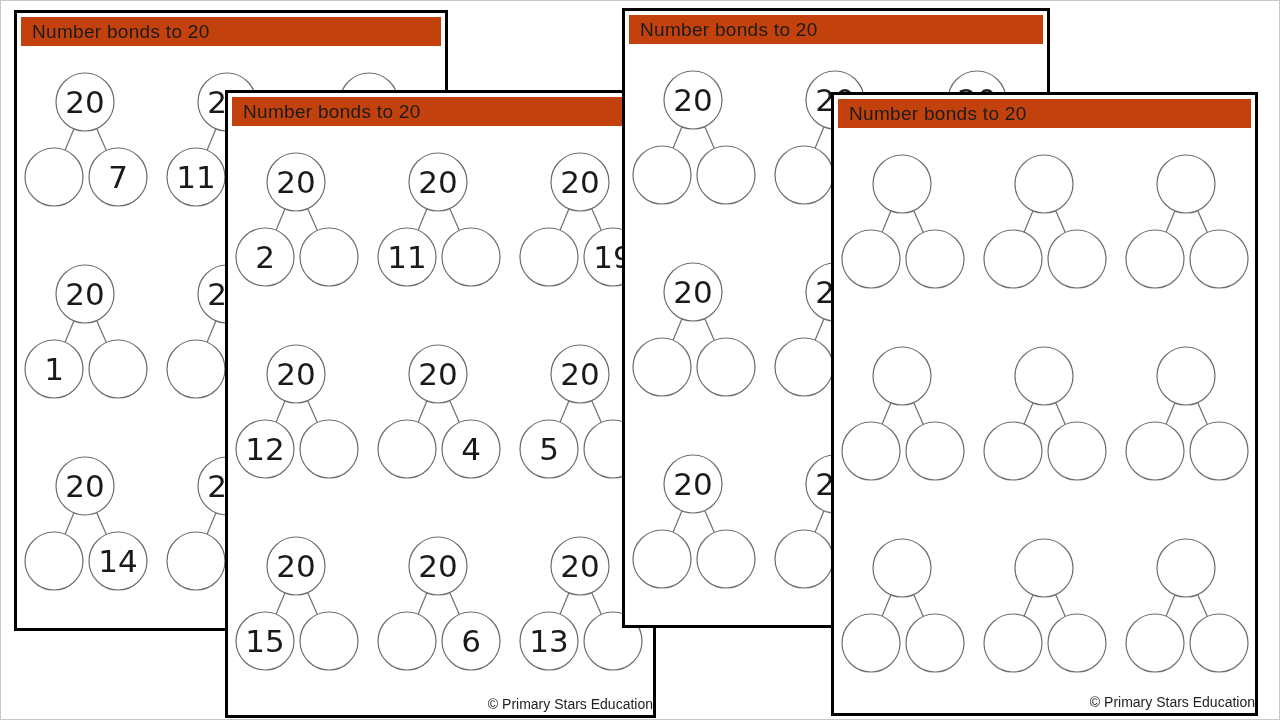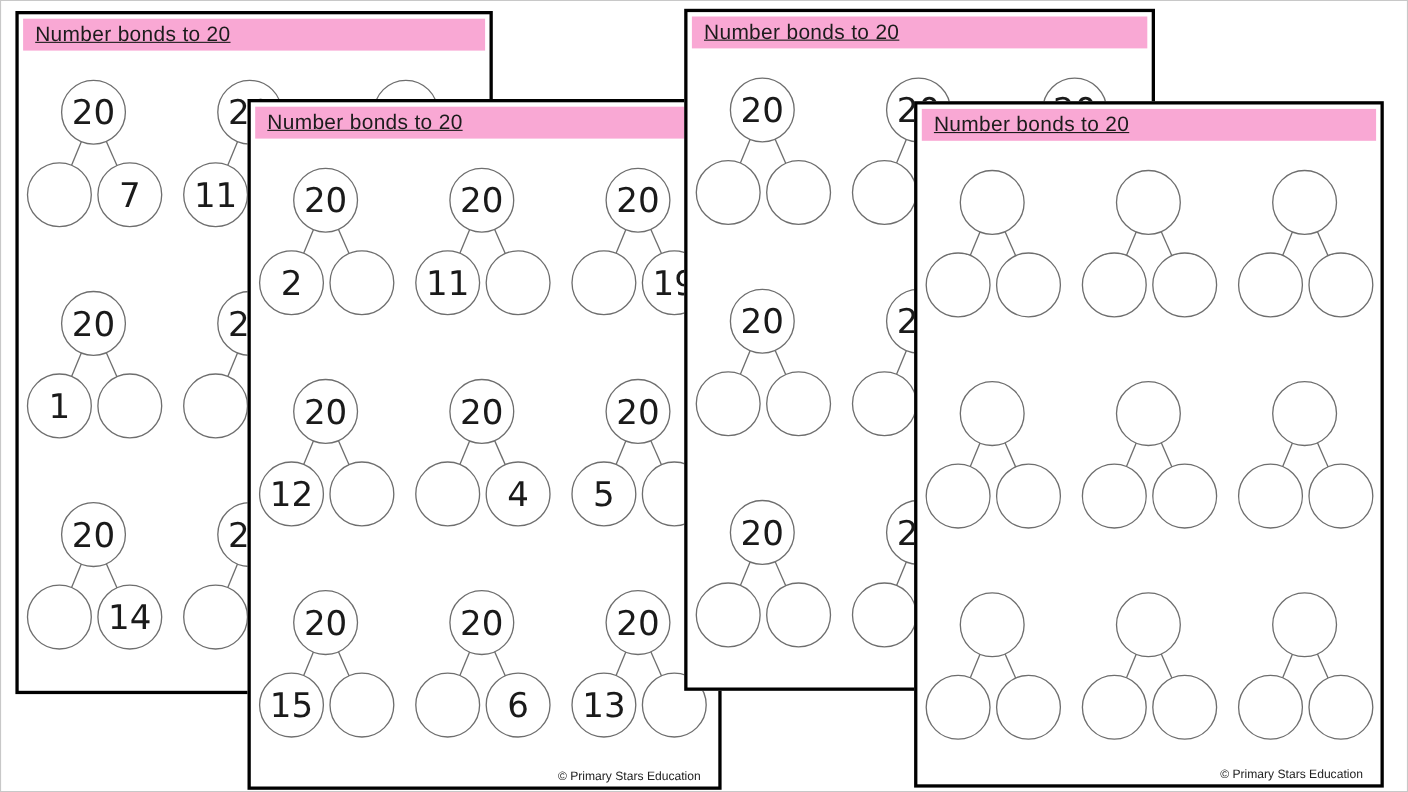--- a/index.html
+++ b/index.html
@@ -11,33 +11,33 @@
   .page{
     position:absolute;background:#ffffff;border:3px solid #000000;
     box-sizing:border-box;
   }
   .page-1{left:14px; top:10px; width:434px;height:621px;z-index:1;}
   .page-2{left:225px;top:90px; width:431px;height:628px;z-index:2;}
   .page-3{left:622px;top:8px;  width:428px;height:620px;z-index:3;}
   .page-4{left:831px;top:92px; width:427px;height:624px;z-index:4;}
   .titlebar{
     position:absolute;top:4px;left:4px;right:4px;height:29px;
-    background:#f9a8d4;color:#1c1c1c;font-size:19px;line-height:29px;
-    padding-left:11px;letter-spacing:0.3px;white-space:nowrap;overflow:hidden;text-decoration:underline;
+    background:#c2410c;color:#1c1c1c;font-size:19px;line-height:29px;
+    padding-left:11px;letter-spacing:0.3px;white-space:nowrap;overflow:hidden;
   }
   .bonds{position:absolute;inset:0;}
   .bond{position:absolute;width:126px;height:137px;overflow:visible;}
   .bond circle{fill:#ffffff;stroke:#6e6e6e;stroke-width:1.2;}
   .bond line{stroke:#6e6e6e;stroke-width:1.2;}
   .bond text{
     font-family:"DejaVu Sans", sans-serif;font-size:31px;fill:#1a1a1a;
     text-anchor:middle;
   }
   .footer{
-    position:absolute;right:16px;bottom:3px;font-size:11px;color:#222222;
+    position:absolute;right:0;bottom:3px;font-size:14px;color:#222222;
     font-family:"Liberation Sans", sans-serif;white-space:nowrap;
   }
 </style>
 </head>
 <body>
 
 <div class="canvas">
 
   <section class="page page-1">
     <header class="titlebar">

